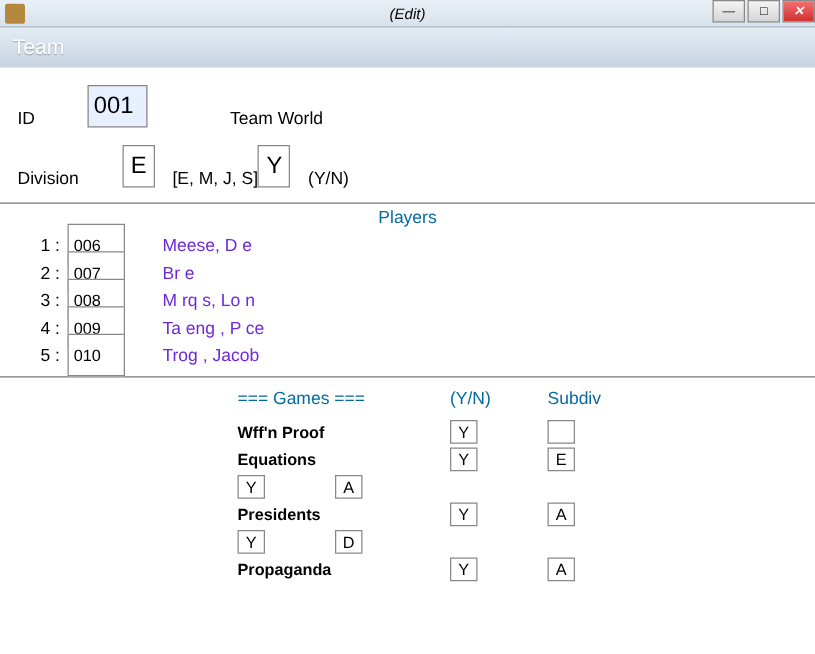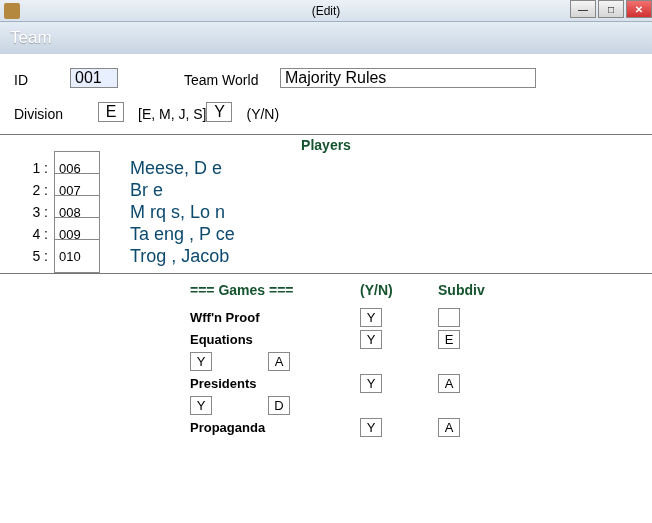--- a/index.html
+++ b/index.html
@@ -11,20 +11,21 @@
   height: 523px;
   overflow: hidden;
 }
 .titlebar {
   height: 22px;
   background: linear-gradient(#eaf0f6, #d8e2ec);
   border-bottom: 1px solid #a0b0c0;
   display: flex;
   align-items: center;
   position: relative;
+  font-style: italic;
 }
 .titlebar-title {
   position: absolute;
   left: 50%;
   transform: translateX(-50%);
   font-size: 12px;
   color: #000;
 }
 .win-controls {
   position: absolute;
@@ -73,32 +74,32 @@
   align-items: flex-end;
   margin-bottom: 14px;
 }
 .label {
   color: #000;
   font-size: 14px;
 }
 input.text-input {
   border: 1px solid #888;
   height: 20px;
-  padding: 2px 4px;
-  font-size: 16px;
+  padding: 16px 4px;
+  font-size: 19px;
   font-family: inherit;
 }
 .id-input { width: 48px; background: #e8efff; }
 .team-name-input { width: 256px; }
 .division-input { width: 26px; text-align: center; }
 .sweeps-input { width: 26px; text-align: center; }
 .hr { border: none; border-top: 1px solid #777; margin: 0; }
 .players-title, .games-title, .yn-title, .sub-title {
-  color: #14532d;
-  font-weight: bold;
+  color: #0369a1;
+  font-weight: normal;
   font-size: 14px;
 }
 .players-title { text-align: center; margin: 2px 0 4px 0; }
 .players-block {
   padding: 0 14px 6px 14px;
 }
 .player-row {
   display: flex;
   align-items: center;
   height: 22px;
@@ -112,22 +113,22 @@
 .player-id-input {
   width: 46px;
   border: 1px solid #888;
   height: 20px;
   text-align: left;
   padding: 16px 4px;
   font-size: 13px;
 }
 .player-name {
   margin-left: 30px;
-  font-size: 18px;
-  color: #0c4a6e;
+  font-size: 14px;
+  color: #6d28d9;
 }
 .games-area {
   padding: 8px 0 0 190px;
 }
 .games-header {
   display: flex;
   margin-bottom: 8px;
 }
 .col-game { width: 170px; }
 .col-yn { width: 78px; text-align: left; }
@@ -164,21 +165,20 @@
 
 <div class="section-header">
   <span>Team</span>
 </div>
 
 <div class="form-area">
   <div class="row">
     <span class="label" style="width:56px;">ID</span>
     <input class="text-input id-input" value="001" style="">
     <span class="label" style="margin-left:66px; width:96px;">Team World</span>
-    <input class="text-input team-name-input" value="Majority Rules" style="">
   </div>
   <div class="row" style="margin-bottom:6px;">
     <span class="label" style="width:84px;">Division</span>
     <input class="text-input division-input" value="E" style="">
     <span class="label" style="margin-left:14px;">[E, M, J, S]</span>
     <input class="text-input sweeps-input" value="Y" style="">
     <span class="label" style="margin-left:14px;">(Y/N)</span>
   </div>
 </div>
 

